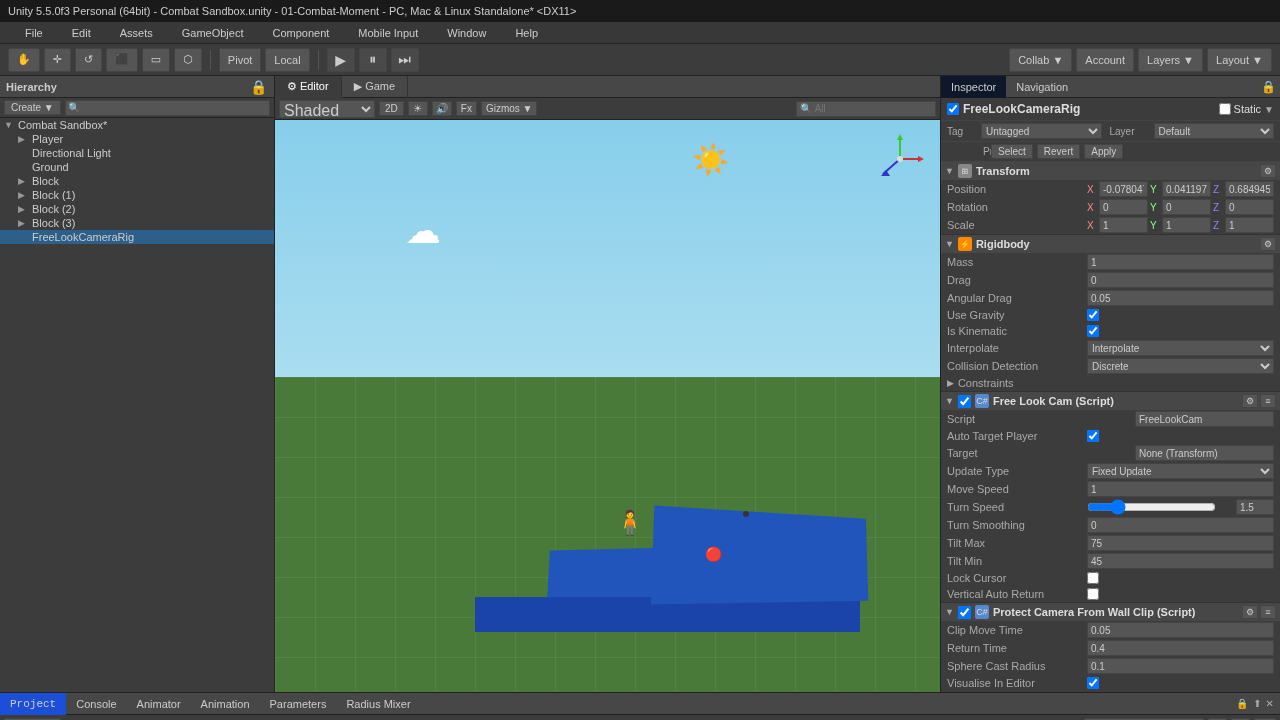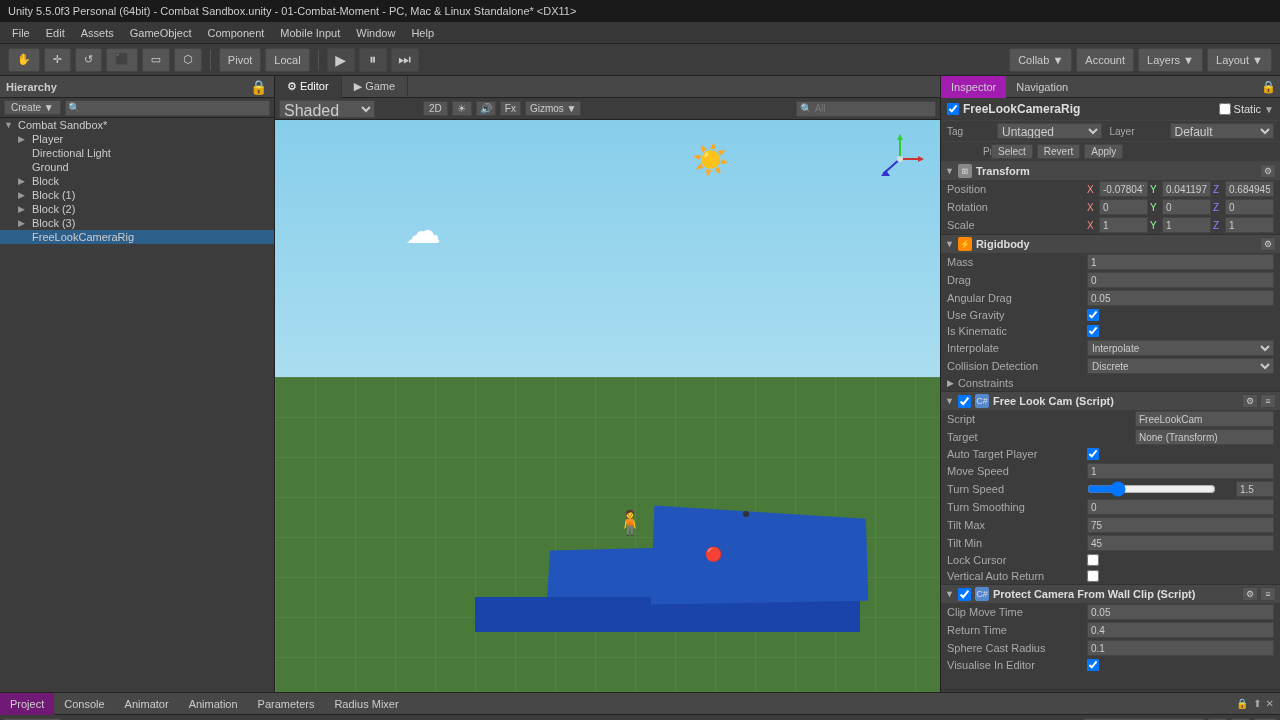--- a/index.html
+++ b/index.html
@@ -3,21 +3,21 @@
   <meta charset="utf-8">
   <style>
     * { margin: 0; padding: 0; box-sizing: border-box; }
     body { width: 1280px; height: 720px; overflow: hidden; font-family: Arial, sans-serif; font-size: 11px; background: #3c3c3c; color: #ddd; }
 
     
     #titlebar { background: #1a1a1a; color: #ccc; padding: 0 8px; height: 22px; display: flex; align-items: center; font-size: 11px; }
 
     
     #menubar { background: #383838; height: 22px; display: flex; align-items: center; padding: 0 4px; border-bottom: 1px solid #222; }
-    #menubar span { padding: 2px 8px; cursor: pointer; color: #ccc; font-size: 11px; }
+    #menubar span { padding: 2px 8px; cursor: pointer; color: #ccc; font-size: 11px; margin-left: 13px; }
 
     
     #toolbar { background: #3c3c3c; height: 32px; display: flex; align-items: center; padding: 0 8px; gap: 4px; border-bottom: 1px solid #222; }
     .toolbar-btn { background: #555; border: 1px solid #444; color: #ccc; padding: 2px 8px; font-size: 11px; cursor: pointer; border-radius: 2px; height: 24px; }
     .toolbar-sep { width: 1px; height: 20px; background: #555; margin: 0 4px; }
     .play-btn { background: #4a4a4a; border: 1px solid #444; color: #ccc; width: 28px; height: 24px; cursor: pointer; border-radius: 2px; font-size: 14px; display: flex; align-items: center; justify-content: center; }
     .toolbar-right { margin-left: auto; display: flex; gap: 4px; align-items: center; }
 
     
     #main { display: flex; height: calc(720px - 76px - 28px); }
@@ -41,33 +41,33 @@
     .scene-toolbar select { background: #555; border: 1px solid #444; color: #ccc; font-size: 16px; height: 18px; }
     .scene-view { flex: 1; background: #4a7c4a; position: relative; overflow: hidden; }
 
     
     .game-canvas { width: 100%; height: 100%; position: relative; background: linear-gradient(180deg, #87CEEB 0%, #87CEEB 40%, #5a8a3a 40%); overflow: hidden; }
 
     
     #inspector { width: 340px; background: #3c3c3c; border-left: 1px solid #222; display: flex; flex-direction: column; overflow: hidden; }
     .inspector-tabs { background: #474747; height: 22px; display: flex; align-items: center; border-bottom: 1px solid #222; }
     .inspector-tab { padding: 2px 10px; cursor: pointer; font-size: 11px; color: #ccc; height: 22px; display: flex; align-items: center; }
-    .inspector-tab.active { background: #a21caf; }
+    .inspector-tab.active { background: #0f172a; }
     .inspector-content { flex: 1; overflow-y: auto; padding: 0; }
 
     
     .insp-header { padding: 4px 6px; display: flex; align-items: center; gap: 4px; background: #3c3c3c; border-bottom: 1px solid #444; }
     .insp-header input[type=checkbox] { width: 12px; height: 12px; }
     .insp-header .obj-name { font-size: 12px; font-weight: bold; color: #ddd; flex: 1; }
     .insp-header .static-check { margin-left: auto; display: flex; align-items: center; gap: 3px; font-size: 11px; }
 
     
     .tag-layer { display: flex; align-items: center; gap: 4px; padding: 2px 6px; border-bottom: 1px solid #444; }
     .tag-layer label { font-size: 10px; color: #aaa; width: 30px; }
-    .tag-layer select { background: #555; border: 1px solid #444; color: #ccc; font-size: 12px; height: 16px; flex: 1; margin-left: 16px; }
+    .tag-layer select { background: #555; border: 1px solid #444; color: #ccc; font-size: 10px; height: 16px; flex: 1; }
 
     
     .prefab-row { display: flex; align-items: center; gap: 4px; padding: 2px 6px; border-bottom: 1px solid #444; }
     .prefab-row label { font-size: 10px; color: #aaa; width: 40px; padding-left: 36px; }
     .prefab-btn { background: #555; border: 1px solid #444; color: #ccc; font-size: 10px; padding: 1px 6px; cursor: pointer; }
 
     
     .component { border-bottom: 1px solid #333; }
     .component-header { background: #474747; padding: 2px 4px; display: flex; align-items: center; gap: 4px; cursor: pointer; }
     .component-header .comp-arrow { font-size: 9px; color: #aaa; }
@@ -90,21 +90,21 @@
     .vec3-row input { background: #555; border: 1px solid #444; color: #ccc; font-size: 10px; height: 16px; flex: 1; padding: 0 2px; width: 60px; }
 
     .slider-row { display: flex; align-items: center; gap: 20px; }
     .slider-row input[type=range] { flex: 1; height: 14px; }
     .slider-row .slider-val { width: 40px; background: #555; border: 1px solid #444; color: #ccc; font-size: 10px; height: 16px; padding: 0 2px; }
 
     
     #bottom-panel { height: 240px; background: #3c3c3c; border-top: 1px solid #222; display: flex; flex-direction: column; }
     .bottom-tabs { background: #474747; height: 22px; display: flex; align-items: center; border-bottom: 1px solid #222; }
     .bottom-tab { padding: 2px 10px; cursor: pointer; font-size: 11px; color: #ccc; height: 22px; display: flex; align-items: center; }
-    .bottom-tab.active { background: #701a75; }
+    .bottom-tab.active { background: #1d4ed8; font-family: Liberation Mono, monospace; }
     .bottom-content { flex: 1; display: flex; }
 
     
     #project-panel { flex: 1; display: flex; flex-direction: column; }
     .project-toolbar { background: #3c3c3c; height: 22px; display: flex; align-items: center; padding: 0 4px; border-bottom: 1px solid #333; gap: 4px; }
 
     
     ::-webkit-scrollbar { width: 8px; height: 8px; }
     ::-webkit-scrollbar-track { background: #2a2a2a; }
     ::-webkit-scrollbar-thumb { background: #555; border-radius: 4px; }
@@ -205,21 +205,21 @@
   <div id="scene-area">
     <div class="scene-tabs">
       <div class="scene-tab active">⚙ Editor</div>
       <div class="scene-tab">▶ Game</div>
     </div>
     <div class="scene-toolbar">
       <select>
         <option>Shaded</option>
         <option>Wireframe</option>
       </select>
-      <button style="background:#555;border:1px solid #444;color:#ccc;font-size:10px;padding:1px 5px;cursor:pointer;margin-left:44px;">2D</button>
+      <button style="background:#555;border:1px solid #444;color:#ccc;font-size:10px;padding:1px 5px;cursor:pointer;">2D</button>
       <button style="background:#555;border:1px solid #444;color:#ccc;font-size:10px;padding:1px 4px;cursor:pointer;width:20px;">☀</button>
       <button style="background:#555;border:1px solid #444;color:#ccc;font-size:10px;padding:1px 4px;cursor:pointer;width:20px;">🔊</button>
       <button style="background:#555;border:1px solid #444;color:#ccc;font-size:10px;padding:1px 4px;cursor:pointer;">Fx</button>
       <button style="background:#555;border:1px solid #444;color:#ccc;font-size:10px;padding:1px 4px;cursor:pointer;">Gizmos ▼</button>
       <input type="text" style="background: rgb(85, 85, 85); border: 1px solid rgb(68, 68, 68); color: rgb(204, 204, 204); font-size: 10px; height: 16px; padding: 0px 3px; margin-left: auto;" placeholder="🔍 All">
     </div>
     <div class="scene-view">
       <div class="game-canvas">
 
         <div style="position:absolute;top:0;left:0;right:0;height:45%;background:linear-gradient(180deg,#87CEEB,#aaddf0);"></div>
@@ -415,26 +415,34 @@
           <div class="comp-btns">
             <span class="comp-btn">⚙</span>
             <span class="comp-btn">≡</span>
           </div>
         </div>
         <div class="comp-row">
           <span class="field-label">Script</span>
           <input type="text" class="field-value obj-ref" value="FreeLookCam" style="">
         </div>
         <div class="comp-row">
+          <span class="field-label">Auto Target Player</span>
+          <input type="checkbox" checked="" style="">
+        </div>
+        <div class="comp-row">
           <span class="field-label">Target</span>
           <input type="text" class="field-value obj-ref" value="None (Transform)" style="">
         </div>
         <div class="comp-row">
-          <span class="field-label">Auto Target Player</span>
-          <input type="checkbox" checked="" style="">
+          <span class="field-label">Update Type</span>
+          <select style="flex:1;background:#555;border:1px solid #444;color:#ccc;font-size:10px;height:16px;">
+            <option>Fixed Update</option>
+            <option>Update</option>
+            <option>Late Update</option>
+          </select>
         </div>
         <div class="comp-row">
           <span class="field-label">Move Speed</span>
           <input type="text" class="field-value" value="1" style="">
         </div>
         <div class="comp-row">
           <span class="field-label">Turn Speed</span>
           <div class="slider-row" style="flex:1;">
             <input type="range" min="0" max="10" value="2" style="">
             <input type="text" class="slider-val" value="1.5" style="">

